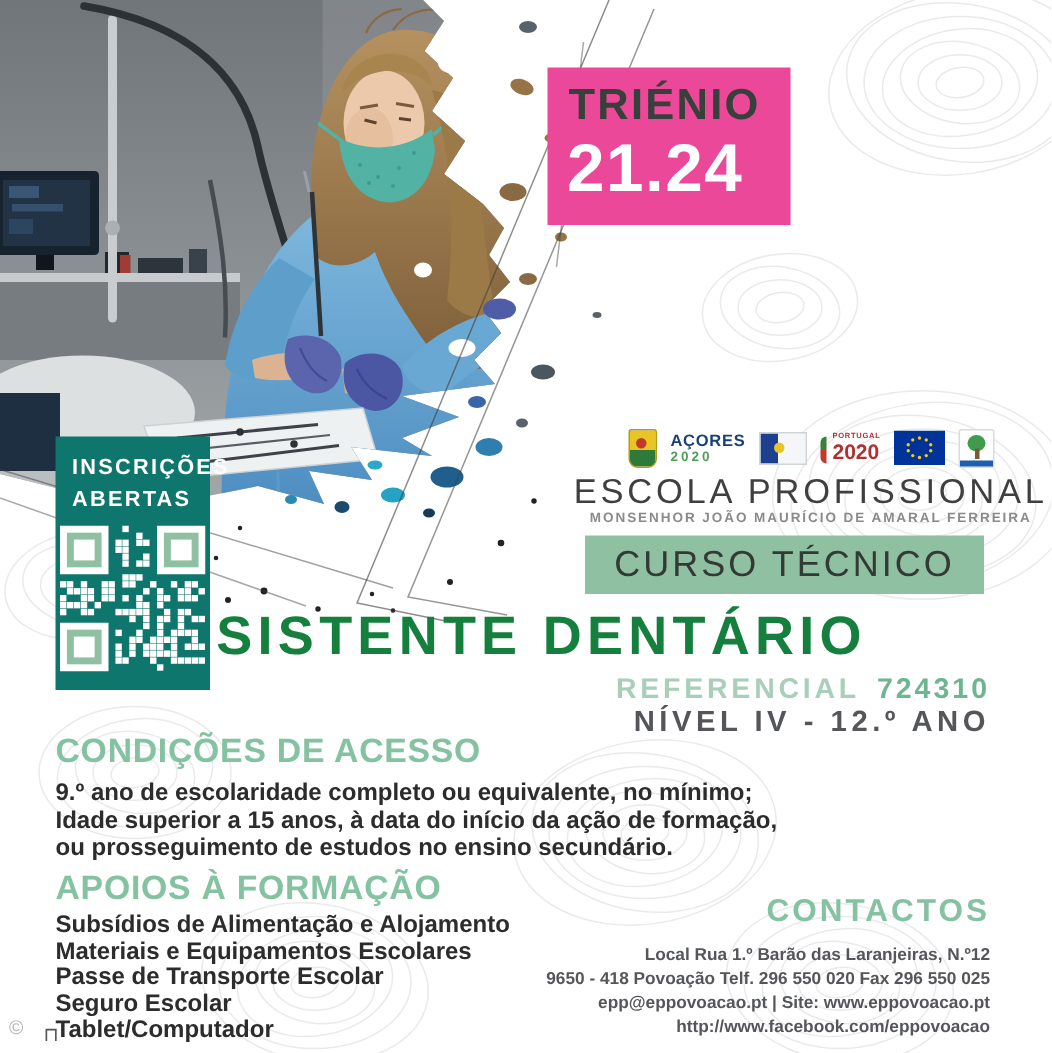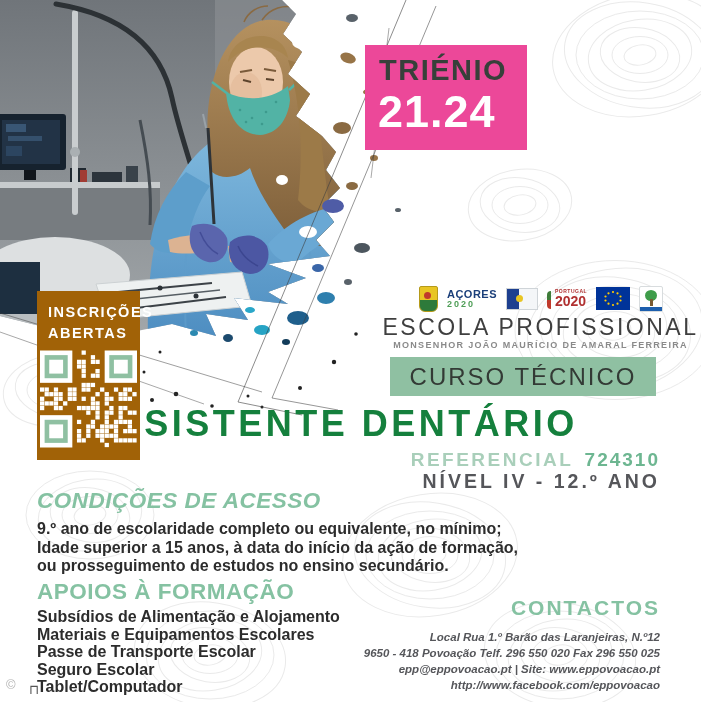--- a/index.html
+++ b/index.html
@@ -66,36 +66,36 @@
   .curso-box span{font-size:24px;font-weight:500;color:#333a35;letter-spacing:2px;white-space:nowrap;}
   .title{left:0;right:36px;top:403px;text-align:center;font-size:36px;font-weight:800;
         color:#15803d;letter-spacing:3.5px;white-space:nowrap;z-index:3;}
   .ref-line{left:0;right:41px;top:449px;text-align:right;font-size:19px;z-index:3;white-space:nowrap;}
   .ref-label{color:#a9cfba;font-weight:600;letter-spacing:2.5px;}
   .ref-num{color:#6db691;font-weight:800;letter-spacing:2px;margin-left:6px;margin-top:12px;}
   .level{left:0;right:41px;top:470px;text-align:right;font-size:19.5px;font-weight:800;
         color:#55565a;letter-spacing:3px;z-index:3;white-space:nowrap;padding-left:48px;}
 
   
-  .enroll-panel{left:37px;top:291px;width:103px;height:169px;background:#a16207;z-index:4;}
+  .enroll-panel{left:37px;top:291px;width:103px;height:169px;background:#0f766e;z-index:4;}
   .enroll-text{padding:11px 0 0 11px;font-size:14.5px;font-weight:800;color:#fff;
         letter-spacing:1.5px;line-height:21px;}
   #qr{position:absolute;left:3px;top:56px;}
 
   
   .h-green{font-weight:800;color:#85c2a2;letter-spacing:.5px;z-index:3;white-space:nowrap;}
-  .access-h{left:37px;top:488px;font-size:22.5px;font-style:italic;}
+  .access-h{left:37px;top:488px;font-size:22.5px;}
   .support-h{left:37px;top:579px;font-size:22.5px;}
   .contacts-h{left:0;right:41px;top:596px;font-size:21px;text-align:right;letter-spacing:2px;}
   .body-lines{left:37px;font-size:16px;font-weight:700;color:#2c2c2c;line-height:18.5px;
         z-index:3;white-space:nowrap;}
   .access-p{top:520px;}
   .support-l{top:608px;line-height:17.5px;}
   .contact-l{left:0;right:41px;top:629px;text-align:right;font-size:11.5px;font-weight:700;
-        color:#55565a;line-height:16px;z-index:3;white-space:nowrap;font-style:italic;}
+        color:#55565a;line-height:16px;z-index:3;white-space:nowrap;}
   .contact-l .link{cursor:pointer;margin-left:16px;}
 
   .copyright{left:6px;top:677px;font-size:13px;color:#b3b3b3;z-index:3;}
   .corner-mark{left:29px;top:682px;font-size:13px;color:#555;z-index:3;}
 </style>
 </head>
 <body>
 
 <div class="poster">
 

